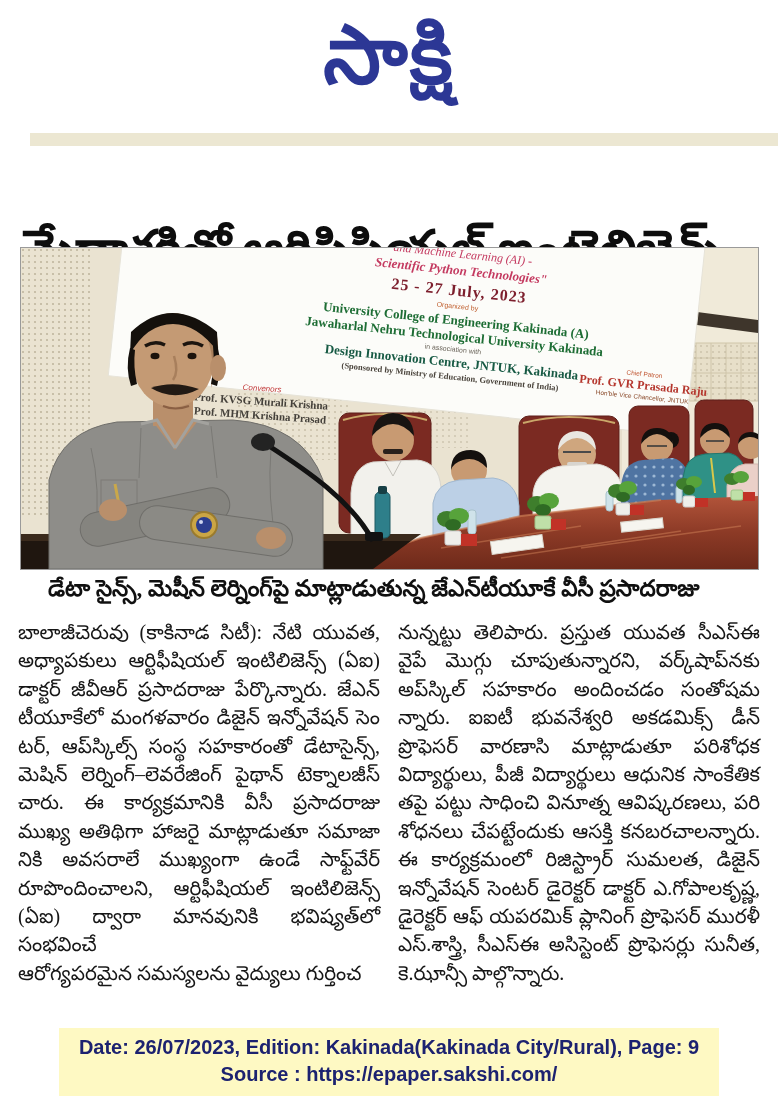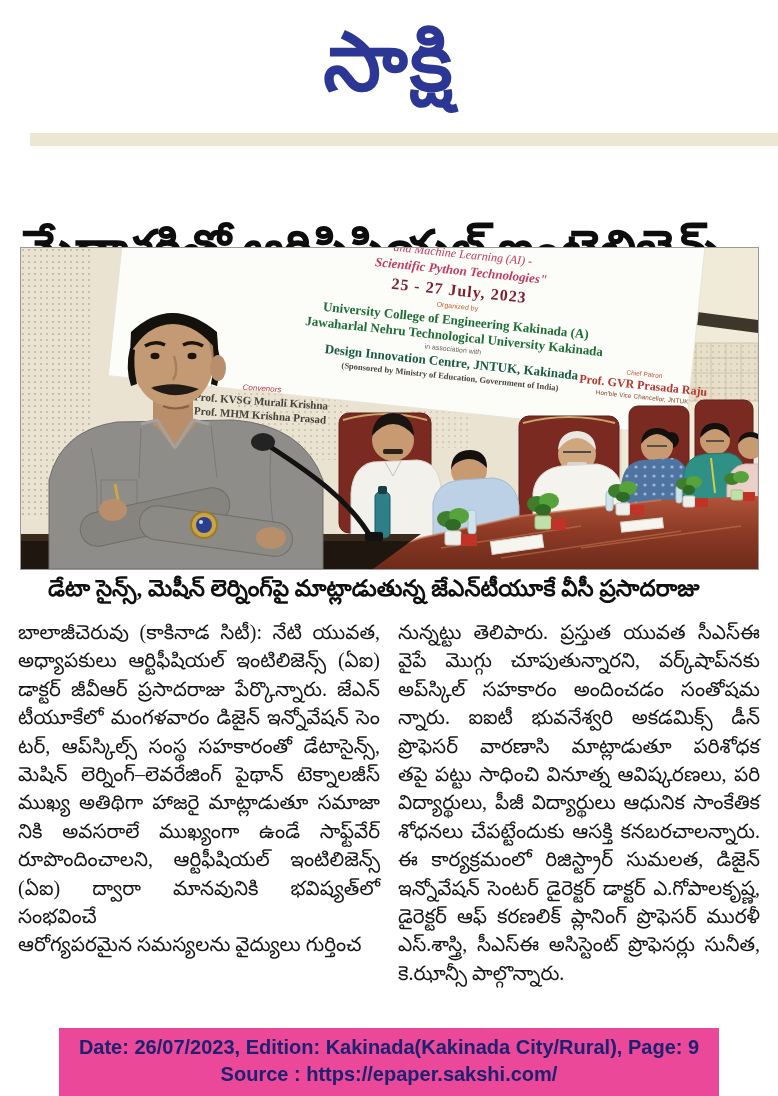--- a/index.html
+++ b/index.html
@@ -1,40 +1,40 @@
 <!DOCTYPE html>
 <html><head>
 <meta charset="utf-8">
 <style>
   html,body{margin:0;padding:0;background:#ffffff;}
   body{width:778px;height:1096px;overflow:hidden;position:relative;
        font-family:"Liberation Serif",serif;}
 
-  .masthead{width:778px;text-align:center;padding-top:11px;height:122px;box-sizing:border-box;}
+  .masthead{width:778px;text-align:center;padding-top:4px;height:122px;box-sizing:border-box;}
   .logo{font-size:82px;line-height:104px;font-weight:bold;color:#2c3795;
         font-family:"Liberation Serif",serif;letter-spacing:2px;}
 
   .divider-band{position:absolute;left:30px;top:133px;width:748px;height:13px;background:#ece7d2;}
 
   .headline{position:absolute;left:20px;top:176px;width:745px;
             font-size:52px;font-weight:bold;color:#0d0d0d;letter-spacing:-1px;line-height:78px;}
 
   .photo-wrap{position:absolute;left:20px;top:247px;width:737px;height:321px;
               border:1px solid #9a9a9a;overflow:hidden;background:#eae3d1;}
 
   .caption{position:absolute;left:20px;top:576px;width:740px;
            font-size:23px;font-weight:bold;color:#101010;margin-left:28px;}
 
   .article{position:absolute;left:18px;top:618px;width:742px;display:flex;gap:18px;}
   .article-col{width:362px;font-size:20px;line-height:28.4px;color:#161616;}
   .tline{text-align:justify;text-align-last:justify;}
   .tline:last-child{text-align-last:left;}
 
   .footer{position:absolute;left:59px;top:1028px;width:660px;text-align:center;
-          background:#ec4899;padding:6px 0 8px 0;}
+          background:#fef9c3;padding:6px 0 8px 0;}
   .footer-line{font-family:"Liberation Sans",sans-serif;font-weight:bold;
                font-size:20px;line-height:27px;color:#1c2270;}
 </style>
 </head>
 <body>
 
 <div class="masthead">
   <div class="logo">సాక్షి</div>
 </div>
 
@@ -255,38 +255,39 @@
 <div class="caption">డేటా సైన్స్, మెషీన్ లెర్నింగ్‌పై మాట్లాడుతున్న జేఎన్‌టీయూకే వీసీ ప్రసాదరాజు</div>
 
 <div class="article">
   <div class="article-col">
       <div class="tline">బాలాజీచెరువు (కాకినాడ సిటీ): నేటి యువత,</div>
       <div class="tline">అధ్యాపకులు ఆర్టిఫీషియల్ ఇంటిలిజెన్స్ (ఏఐ)</div>
       <div class="tline">డాక్టర్ జీవీఆర్ ప్రసాదరాజు పేర్కొన్నారు. జేఎన్</div>
       <div class="tline">టీయూకేలో మంగళవారం డిజైన్ ఇన్నోవేషన్ సెం</div>
       <div class="tline">టర్, ఆప్‌స్కిల్స్ సంస్థ సహకారంతో డేటాసైన్స్,</div>
       <div class="tline">మెషిన్ లెర్నింగ్–లెవరేజింగ్ పైథాన్ టెక్నాలజీస్</div>
+      <div class="tline">చారు. ఈ కార్యక్రమానికి వీసీ ప్రసాదరాజు</div>
       <div class="tline">ముఖ్య అతిథిగా హాజరై మాట్లాడుతూ సమాజా</div>
       <div class="tline">నికి అవసరాలే ముఖ్యంగా ఉండే సాఫ్ట్‌వేర్</div>
       <div class="tline">రూపొందించాలని, ఆర్టిఫీషియల్ ఇంటిలిజెన్స్</div>
       <div class="tline">(ఏఐ) ద్వారా మానవునికి భవిష్యత్‌లో సంభవించే</div>
       <div class="tline">ఆరోగ్యపరమైన సమస్యలను వైద్యులు గుర్తించ</div>
     </div>
   <div class="article-col">
       <div class="tline">నున్నట్టు తెలిపారు. ప్రస్తుత యువత సీఎస్‌ఈ</div>
       <div class="tline">వైపే మొగ్గు చూపుతున్నారని, వర్క్‌షాప్‌నకు</div>
       <div class="tline">అప్‌స్కిల్ సహకారం అందించడం సంతోషమ</div>
       <div class="tline">న్నారు. ఐఐటీ భువనేశ్వరి అకడమిక్స్ డీన్</div>
       <div class="tline">ప్రొఫెసర్ వారణాసి మాట్లాడుతూ పరిశోధక</div>
+      <div class="tline">విద్యార్థులు, పీజీ విద్యార్థులు ఆధునిక సాంకేతిక</div>
       <div class="tline">తపై పట్టు సాధించి వినూత్న ఆవిష్కరణలు, పరి</div>
-      <div class="tline">విద్యార్థులు, పీజీ విద్యార్థులు ఆధునిక సాంకేతిక</div>
       <div class="tline">శోధనలు చేపట్టేందుకు ఆసక్తి కనబరచాలన్నారు.</div>
       <div class="tline">ఈ కార్యక్రమంలో రిజిస్ట్రార్ సుమలత, డిజైన్</div>
       <div class="tline">ఇన్నోవేషన్ సెంటర్ డైరెక్టర్ డాక్టర్ ఎ.గోపాలకృష్ణ,</div>
-      <div class="tline">డైరెక్టర్ ఆఫ్ కరణలిక్ ప్లానింగ్ ప్రొఫెసర్ మురళీ</div>
+      <div class="tline">డైరెక్టర్ ఆఫ్ యపరమిక్ ప్లానింగ్ ప్రొఫెసర్ మురళీ</div>
       <div class="tline">ఎస్.శాస్త్రి, సీఎస్‌ఈ అసిస్టెంట్ ప్రొఫెసర్లు సునీత,</div>
       <div class="tline">కె.ఝాన్సీ పాల్గొన్నారు.</div>
     </div>
 </div>
 
 <div class="footer">
   <div class="footer-line">Date: 26/07/2023, Edition: Kakinada(Kakinada City/Rural), Page: 9</div>
   <div class="footer-line">Source : https://epaper.sakshi.com/</div>
 </div>
 

